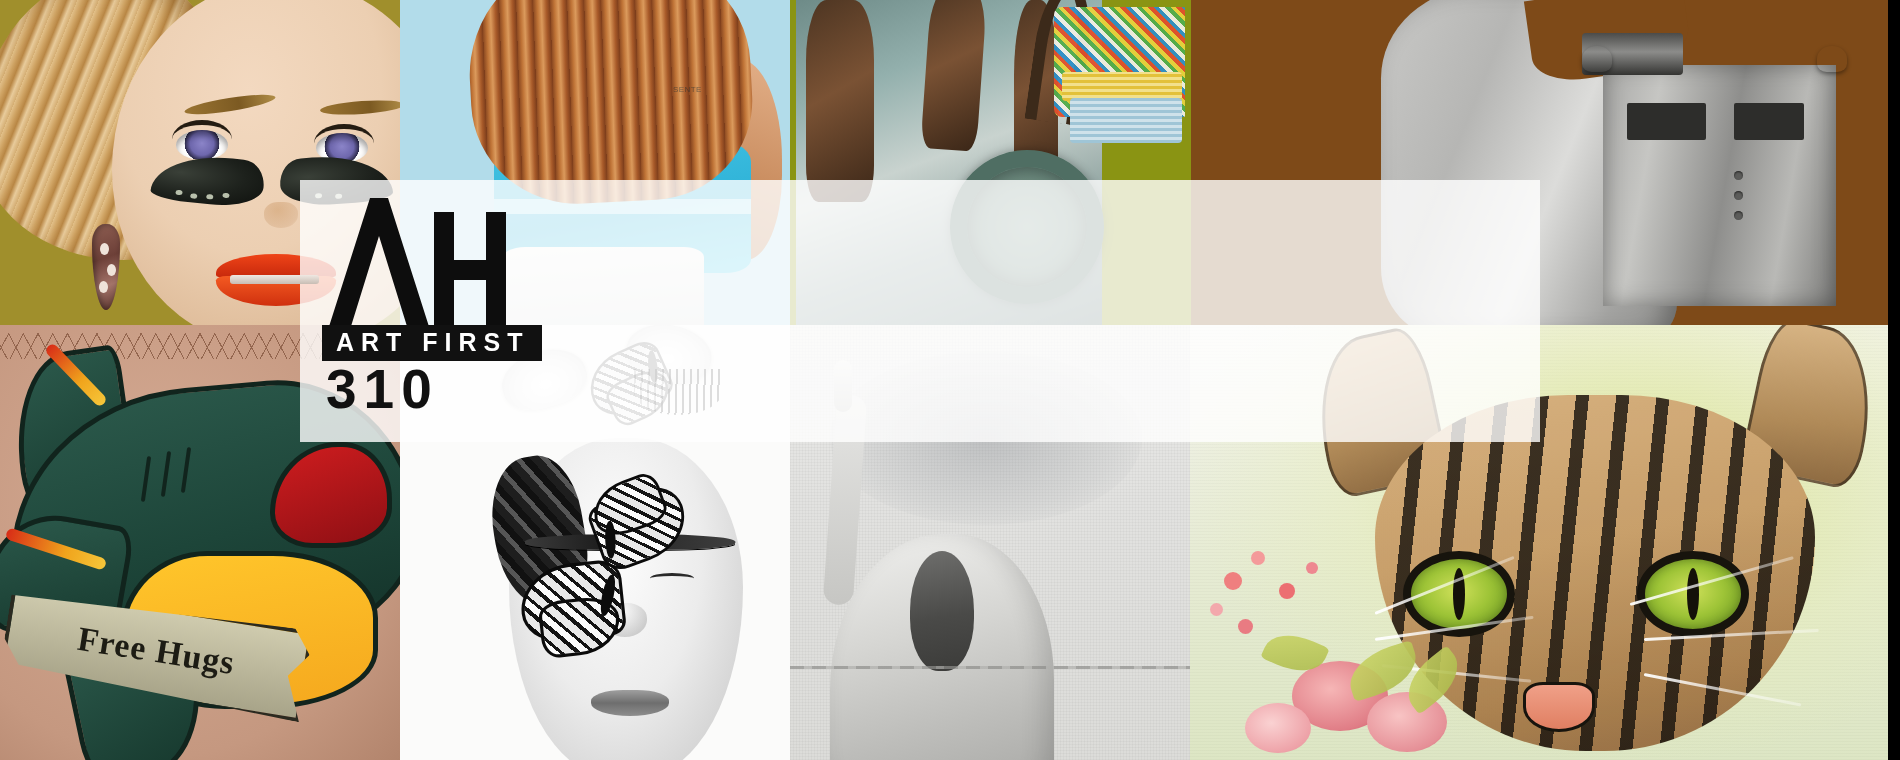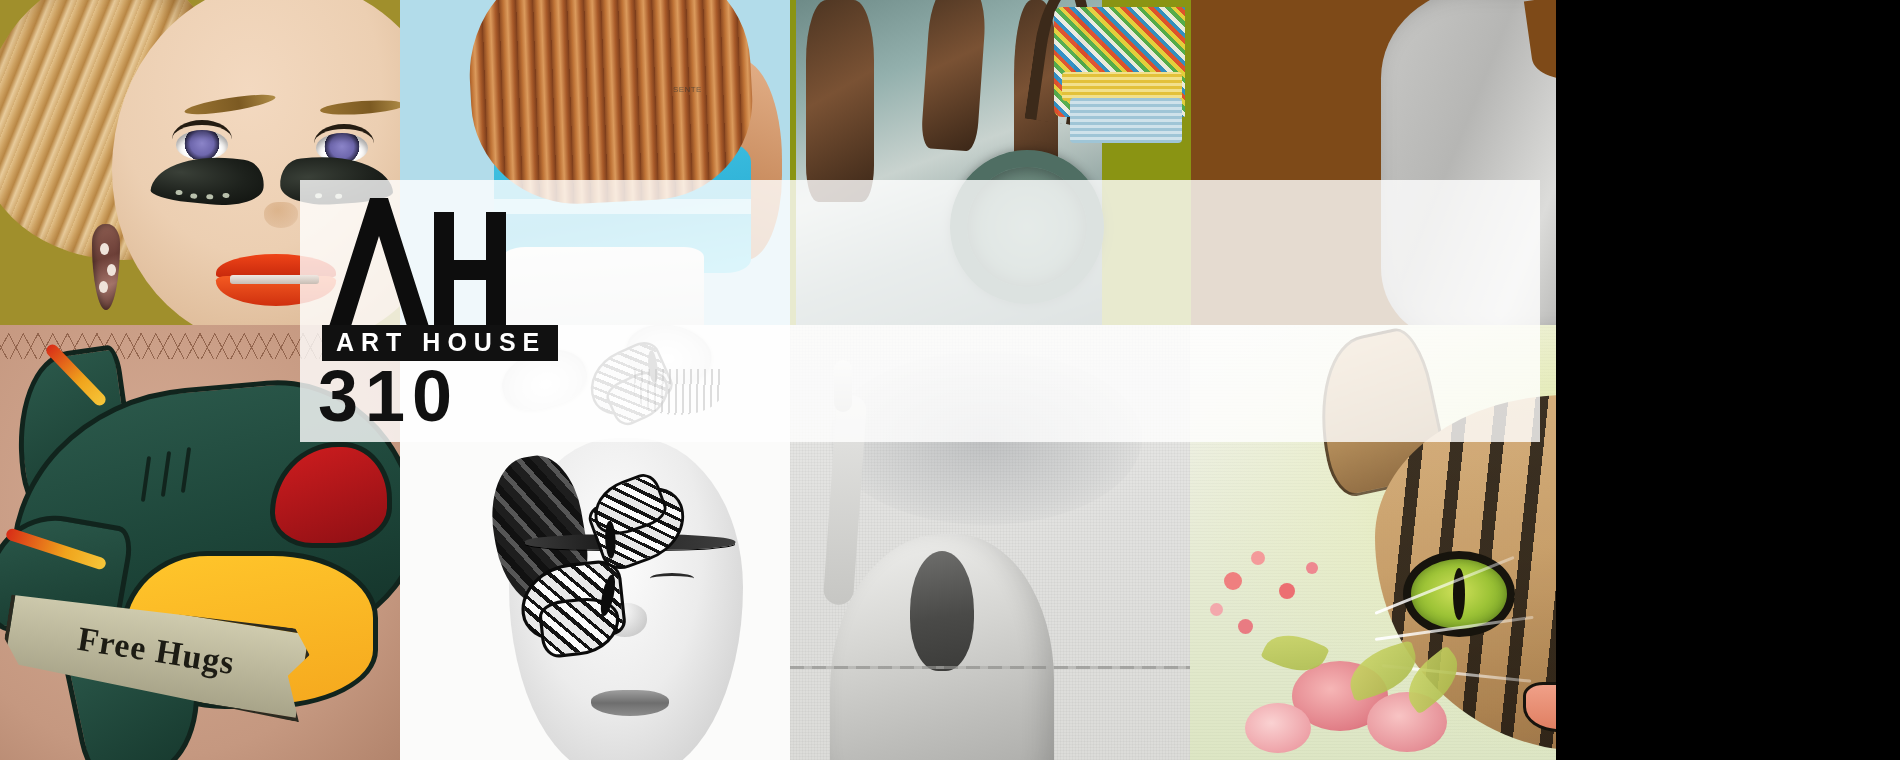--- a/index.html
+++ b/index.html
@@ -2,21 +2,21 @@
 <html><head>
 <meta charset="utf-8">
 <style>
   html, body {
     margin: 0;
     padding: 0;
     background: #000;
   }
   #banner {
     position: relative;
-    width: 1556px;
+    width: 1888px;
     height: 760px;
     overflow: hidden;
     font-family: "Liberation Sans", sans-serif;
     background: #d946ef;
   }
 
   
   .tile {
     position: absolute;
     overflow: hidden;
@@ -468,22 +468,22 @@
     background: #111;
     color: #fff;
     font-size: 25px;
     font-weight: 700;
     letter-spacing: 7px;
     padding: 5px 12px 6px 14px;
     line-height: 1;
     white-space: nowrap;
   }
   #street-number {
-    position: absolute; left: 18px; top: 186px;
-    font-size: 72px;
+    position: absolute; left: 26px; top: 186px;
+    font-size: 55px;
     font-weight: 800;
     color: #111;
     letter-spacing: 7px;
     line-height: .84;
     white-space: nowrap;
     font-stretch: condensed;
   }
 
   
   #text-col {
@@ -718,20 +718,20 @@
         <svg viewBox="0 0 186 138" xmlns="http://www.w3.org/2000/svg" aria-hidden="true">
 
           <polygon fill="#0d0d0d" points="44,0 62,0 106,138 84,138 53,38 22,138 0,138"></polygon>
 
           <rect fill="#0d0d0d" x="108" y="14" width="20" height="124"></rect>
           <rect fill="#0d0d0d" x="160" y="14" width="20" height="124"></rect>
           <rect fill="#0d0d0d" x="108" y="62" width="72" height="20"></rect>
         </svg>
       </div>
 
-      <div id="art-house-bar">ART HOUSE</div>
+      <div id="art-house-bar">ART FIRST</div>
 
       <div id="street-number">310</div>
     </div>
 
 
   </div>
 </div>
 
 </body></html>

